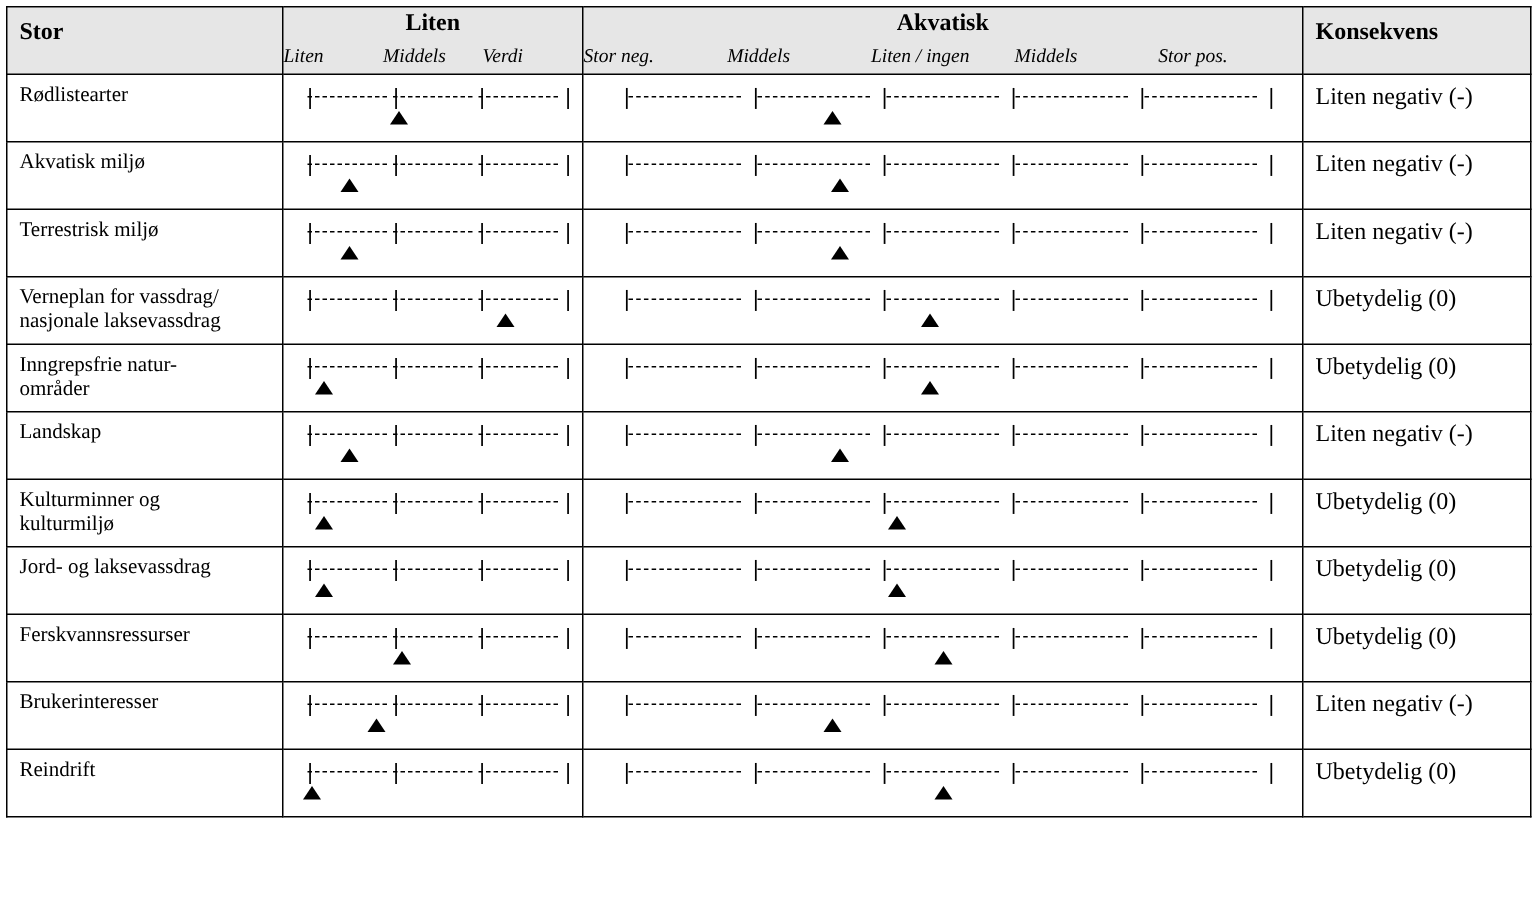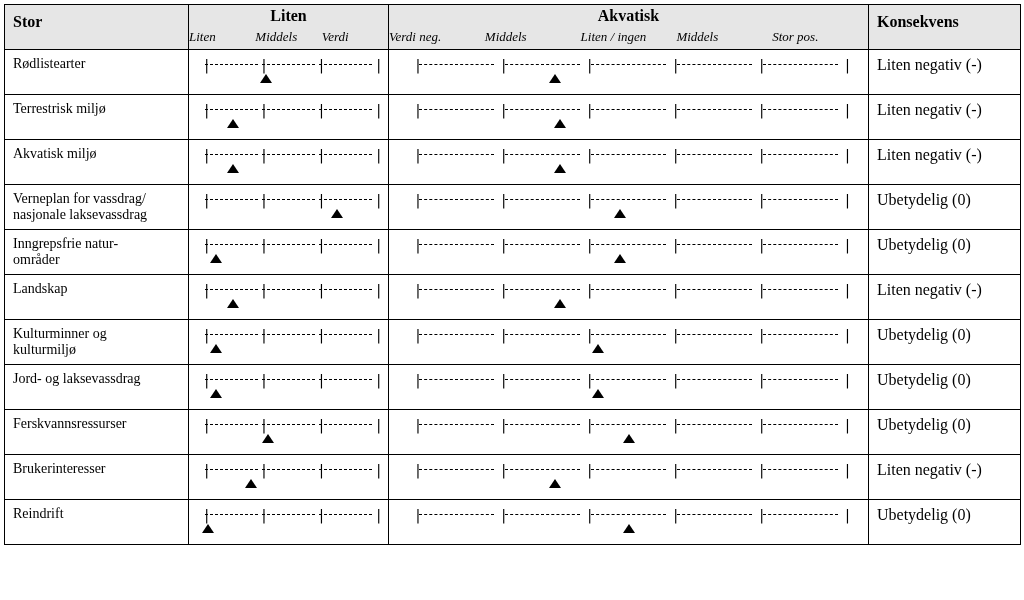--- a/index.html
+++ b/index.html
@@ -146,21 +146,21 @@
             <span>Liten</span>
             <span>Middels</span>
             <span>Verdi</span>
           </div>
         </div>
       </th>
       <th class="hdr-virkning">
         <div class="hdr-stack">
           <div class="hdr-top">Akvatisk</div>
           <div class="hdr-sub virk-sub">
-            <span>Verdi neg.</span>
+            <span>Stor neg.</span>
             <span>Middels</span>
             <span>Liten / ingen</span>
             <span>Middels</span>
             <span>Stor pos.</span>
           </div>
         </div>
       </th>
       <th class="hdr-kons">Konsekvens</th>
     </tr>
   </thead>
@@ -199,61 +199,61 @@
               <div class="dash-seg" style="left: 42%; width: 16%;"></div>
               <div class="dash-seg" style="left: 60.4%; width: 16%;"></div>
               <div class="dash-seg" style="left: 78.8%; width: 16%;"></div>
             </div>
             <div class="marker" style="left: 34.36%;"></div>
           </div>
         </td>
         <td class="kons-cell">Liten negativ (-)</td>
       </tr>
       <tr>
+        <td class="tema-cell">Akvatisk miljø</td>
+        <td class="scale-cell">
+          <div class="scale">
+            <div class="ticks">
+              <div class="tick" style="left: 4%;"></div>
+              <div class="tick" style="left: 34.6667%;"></div>
+              <div class="tick" style="left: 65.3333%;"></div>
+              <div class="tick" style="left: 96%;"></div>
+            </div>
+            <div class="dashes">
+              <div class="dash-seg" style="left: 5.2%; width: 28.2667%;"></div>
+              <div class="dash-seg" style="left: 35.8667%; width: 28.2667%;"></div>
+              <div class="dash-seg" style="left: 66.5333%; width: 28.2667%;"></div>
+            </div>
+            <div class="marker" style="left: 20.56%;"></div>
+          </div>
+        </td>
+        <td class="scale-cell">
+          <div class="scale">
+            <div class="ticks">
+              <div class="tick" style="left: 4%;"></div>
+              <div class="tick" style="left: 22.4%;"></div>
+              <div class="tick" style="left: 40.8%;"></div>
+              <div class="tick" style="left: 59.2%;"></div>
+              <div class="tick" style="left: 77.6%;"></div>
+              <div class="tick" style="left: 96%;"></div>
+            </div>
+            <div class="dashes">
+              <div class="dash-seg" style="left: 5.2%; width: 16%;"></div>
+              <div class="dash-seg" style="left: 23.6%; width: 16%;"></div>
+              <div class="dash-seg" style="left: 42%; width: 16%;"></div>
+              <div class="dash-seg" style="left: 60.4%; width: 16%;"></div>
+              <div class="dash-seg" style="left: 78.8%; width: 16%;"></div>
+            </div>
+            <div class="marker" style="left: 35.28%;"></div>
+          </div>
+        </td>
+        <td class="kons-cell">Liten negativ (-)</td>
+      </tr>
+      <tr>
         <td class="tema-cell">Terrestrisk miljø</td>
-        <td class="scale-cell">
-          <div class="scale">
-            <div class="ticks">
-              <div class="tick" style="left: 4%;"></div>
-              <div class="tick" style="left: 34.6667%;"></div>
-              <div class="tick" style="left: 65.3333%;"></div>
-              <div class="tick" style="left: 96%;"></div>
-            </div>
-            <div class="dashes">
-              <div class="dash-seg" style="left: 5.2%; width: 28.2667%;"></div>
-              <div class="dash-seg" style="left: 35.8667%; width: 28.2667%;"></div>
-              <div class="dash-seg" style="left: 66.5333%; width: 28.2667%;"></div>
-            </div>
-            <div class="marker" style="left: 20.56%;"></div>
-          </div>
-        </td>
-        <td class="scale-cell">
-          <div class="scale">
-            <div class="ticks">
-              <div class="tick" style="left: 4%;"></div>
-              <div class="tick" style="left: 22.4%;"></div>
-              <div class="tick" style="left: 40.8%;"></div>
-              <div class="tick" style="left: 59.2%;"></div>
-              <div class="tick" style="left: 77.6%;"></div>
-              <div class="tick" style="left: 96%;"></div>
-            </div>
-            <div class="dashes">
-              <div class="dash-seg" style="left: 5.2%; width: 16%;"></div>
-              <div class="dash-seg" style="left: 23.6%; width: 16%;"></div>
-              <div class="dash-seg" style="left: 42%; width: 16%;"></div>
-              <div class="dash-seg" style="left: 60.4%; width: 16%;"></div>
-              <div class="dash-seg" style="left: 78.8%; width: 16%;"></div>
-            </div>
-            <div class="marker" style="left: 35.28%;"></div>
-          </div>
-        </td>
-        <td class="kons-cell">Liten negativ (-)</td>
-      </tr>
-      <tr>
-        <td class="tema-cell">Akvatisk miljø</td>
         <td class="scale-cell">
           <div class="scale">
             <div class="ticks">
               <div class="tick" style="left: 4%;"></div>
               <div class="tick" style="left: 34.6667%;"></div>
               <div class="tick" style="left: 65.3333%;"></div>
               <div class="tick" style="left: 96%;"></div>
             </div>
             <div class="dashes">
               <div class="dash-seg" style="left: 5.2%; width: 28.2667%;"></div>

